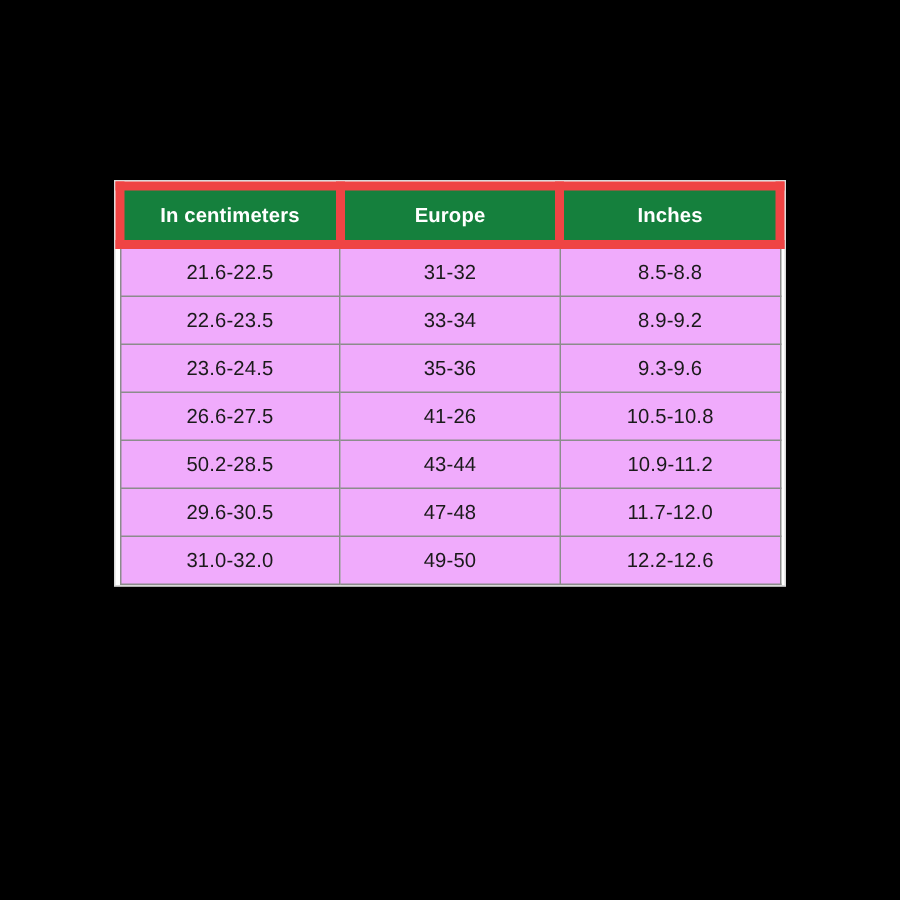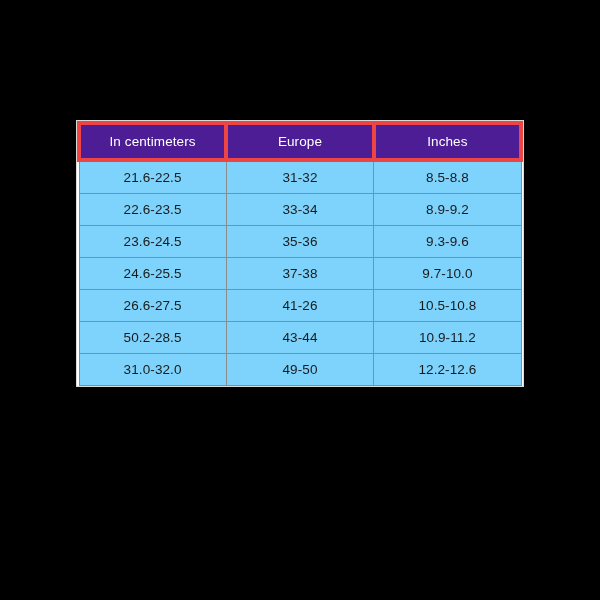--- a/index.html
+++ b/index.html
@@ -25,31 +25,31 @@
     background: #ffffff;
     border: 1px solid #d9d9d9;
     box-sizing: border-box;
   }
   table.size-table {
     border-collapse: collapse;
     width: 100%;
     table-layout: fixed;
   }
   table.size-table th {
-    background: #4c1d95;
+    background: #15803d;
     color: #ffffff;
     font-size: 13.5px;
-    font-weight: normal;
+    font-weight: bold;
     text-align: center;
     padding: 9px 4px;
-    border: 4px solid #ef4444;
+    border: 6px solid #ef4444;
     letter-spacing: 0.1px;
   }
   table.size-table td {
-    background: #7dd3fc;
+    background: #f0abfc;
     color: #1a1a1a;
     font-size: 13.5px;
     text-align: center;
     padding: 8px 4px;
     border: 1px solid #8c8c8c;
     letter-spacing: 0.1px;
     margin-left: 24px;
   }
   table.size-table col.c1 { width: 33.3%; }
   table.size-table col.c2 { width: 33.4%; }
@@ -83,33 +83,33 @@
           <td>22.6-23.5</td>
           <td>33-34</td>
           <td>8.9-9.2</td>
         </tr>
         <tr>
           <td>23.6-24.5</td>
           <td>35-36</td>
           <td>9.3-9.6</td>
         </tr>
         <tr>
-          <td>24.6-25.5</td>
-          <td>37-38</td>
-          <td>9.7-10.0</td>
-        </tr>
-        <tr>
           <td>26.6-27.5</td>
           <td>41-26</td>
           <td>10.5-10.8</td>
         </tr>
         <tr>
           <td>50.2-28.5</td>
           <td>43-44</td>
           <td>10.9-11.2</td>
+        </tr>
+        <tr>
+          <td>29.6-30.5</td>
+          <td>47-48</td>
+          <td>11.7-12.0</td>
         </tr>
         <tr>
           <td>31.0-32.0</td>
           <td>49-50</td>
           <td>12.2-12.6</td>
         </tr>
       </tbody>
     </table>
   </div>
 </div>

